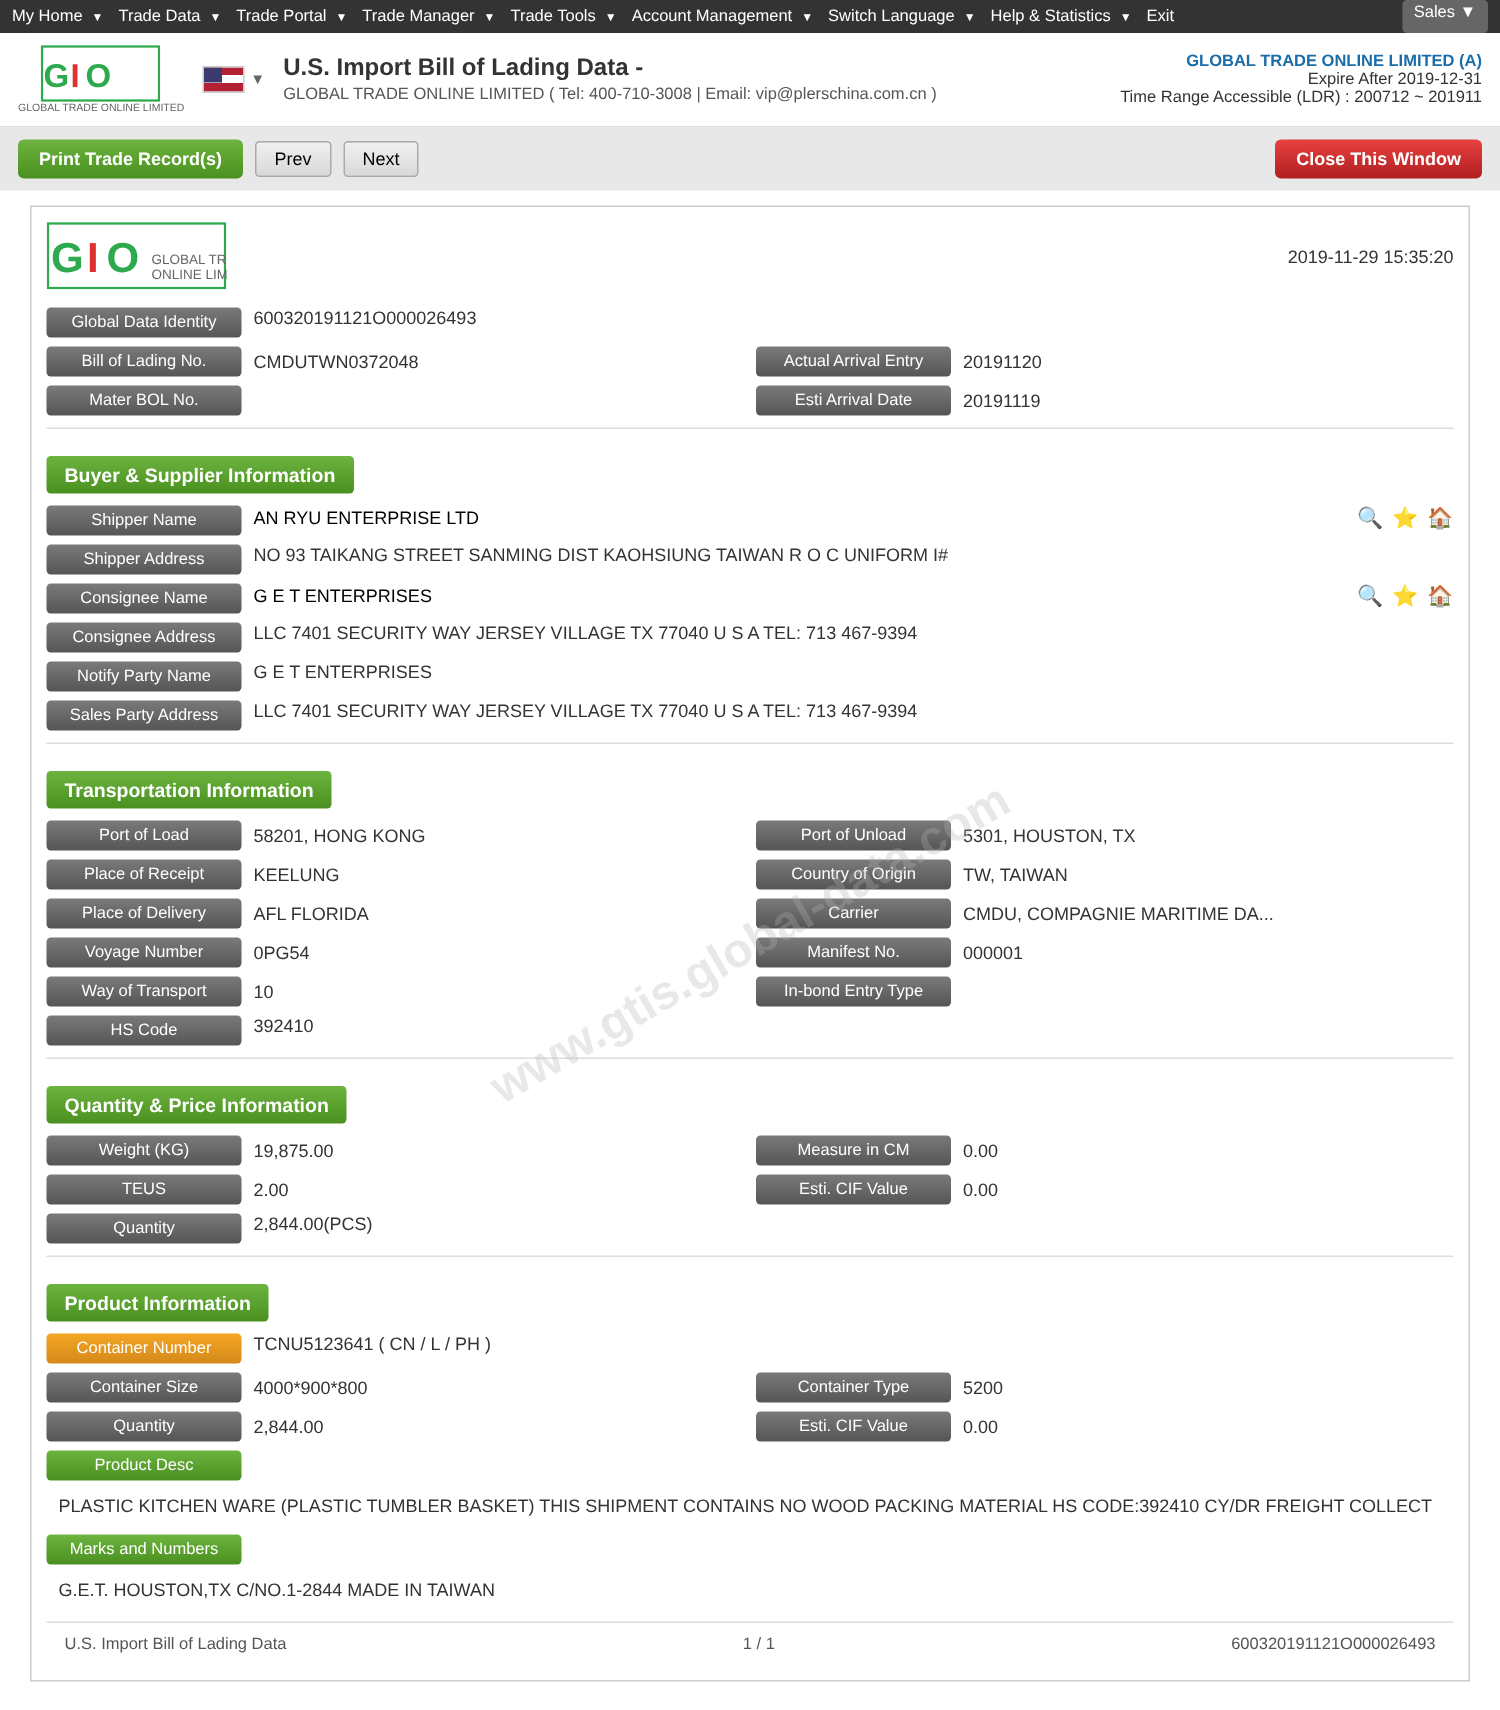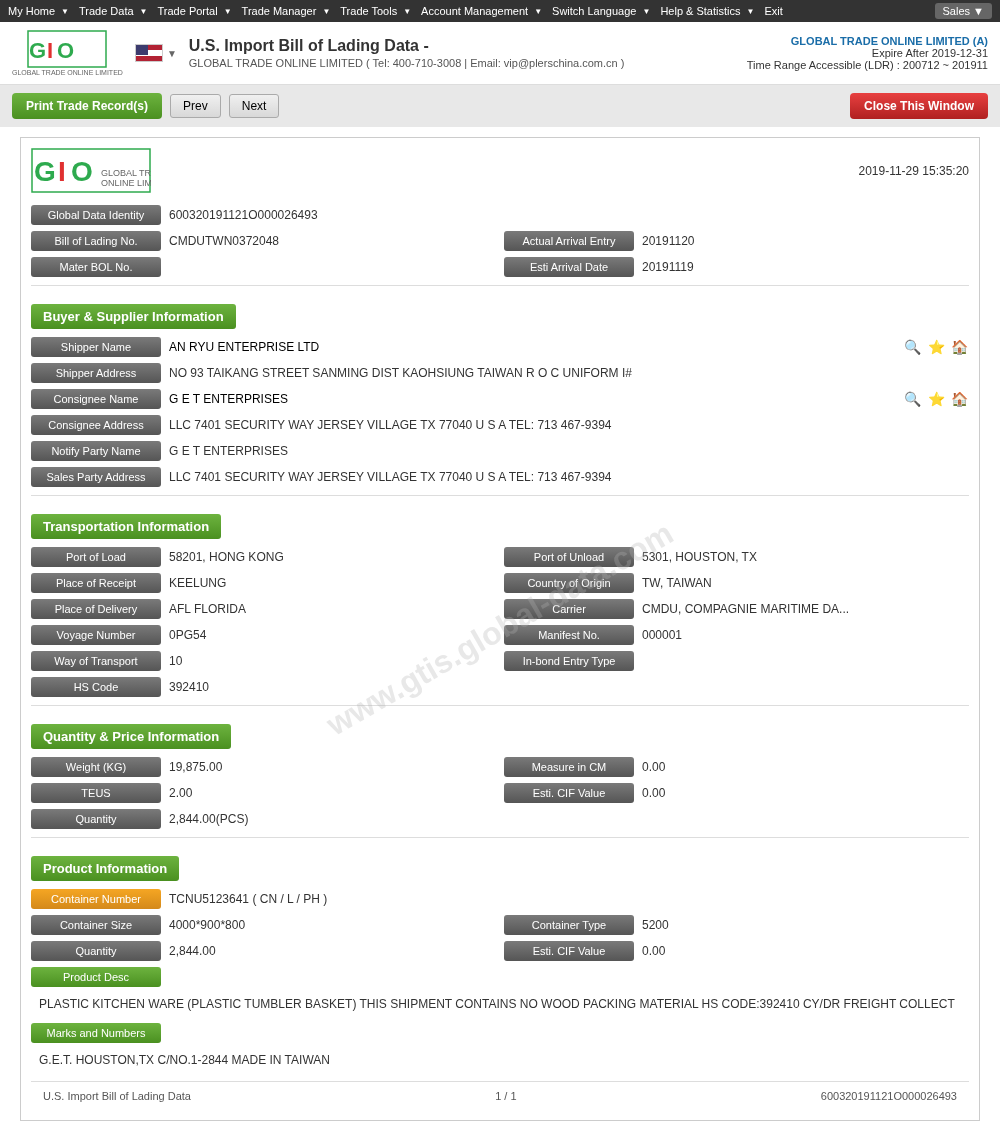--- a/index.html
+++ b/index.html
@@ -3,21 +3,20 @@
   <meta charset="utf-8">
   <style>
     * { margin: 0; padding: 0; box-sizing: border-box; }
     body { font-family: Arial, sans-serif; font-size: 12px; background: #f0f0f0; width: 1000px; }
 
     
     .top-nav {
       background: #333;
       color: #fff;
       display: flex;
-      align-items: center;
       height: 22px;
       padding: 0 8px;
       font-size: 11px;
     }
     .top-nav a { color: #fff; text-decoration: none; margin-right: 4px; cursor: pointer; }
     .nav-item { display: flex; align-items: center; margin-right: 2px; }
     .nav-item span.arrow { font-size: 8px; margin-left: 2px; }
     .nav-spacer { flex: 1; }
     .sales-btn { background: #666; padding: 2px 8px; border-radius: 3px; cursor: pointer; }
 
@@ -104,21 +103,21 @@
       align-items: center;
       margin-bottom: 12px;
     }
     .record-logo { display: flex; align-items: center; }
     .record-timestamp { font-size: 12px; color: #333; }
 
     
     .data-row {
       display: flex;
       margin-bottom: 6px;
-      align-items: center;
+      align-items: flex-start;
     }
     .field-label {
       background: linear-gradient(to bottom, #7a7a7a, #555);
       color: #fff;
       padding: 4px 8px;
       border-radius: 3px;
       font-size: 11px;
       min-width: 130px;
       text-align: center;
       margin-right: 8px;

